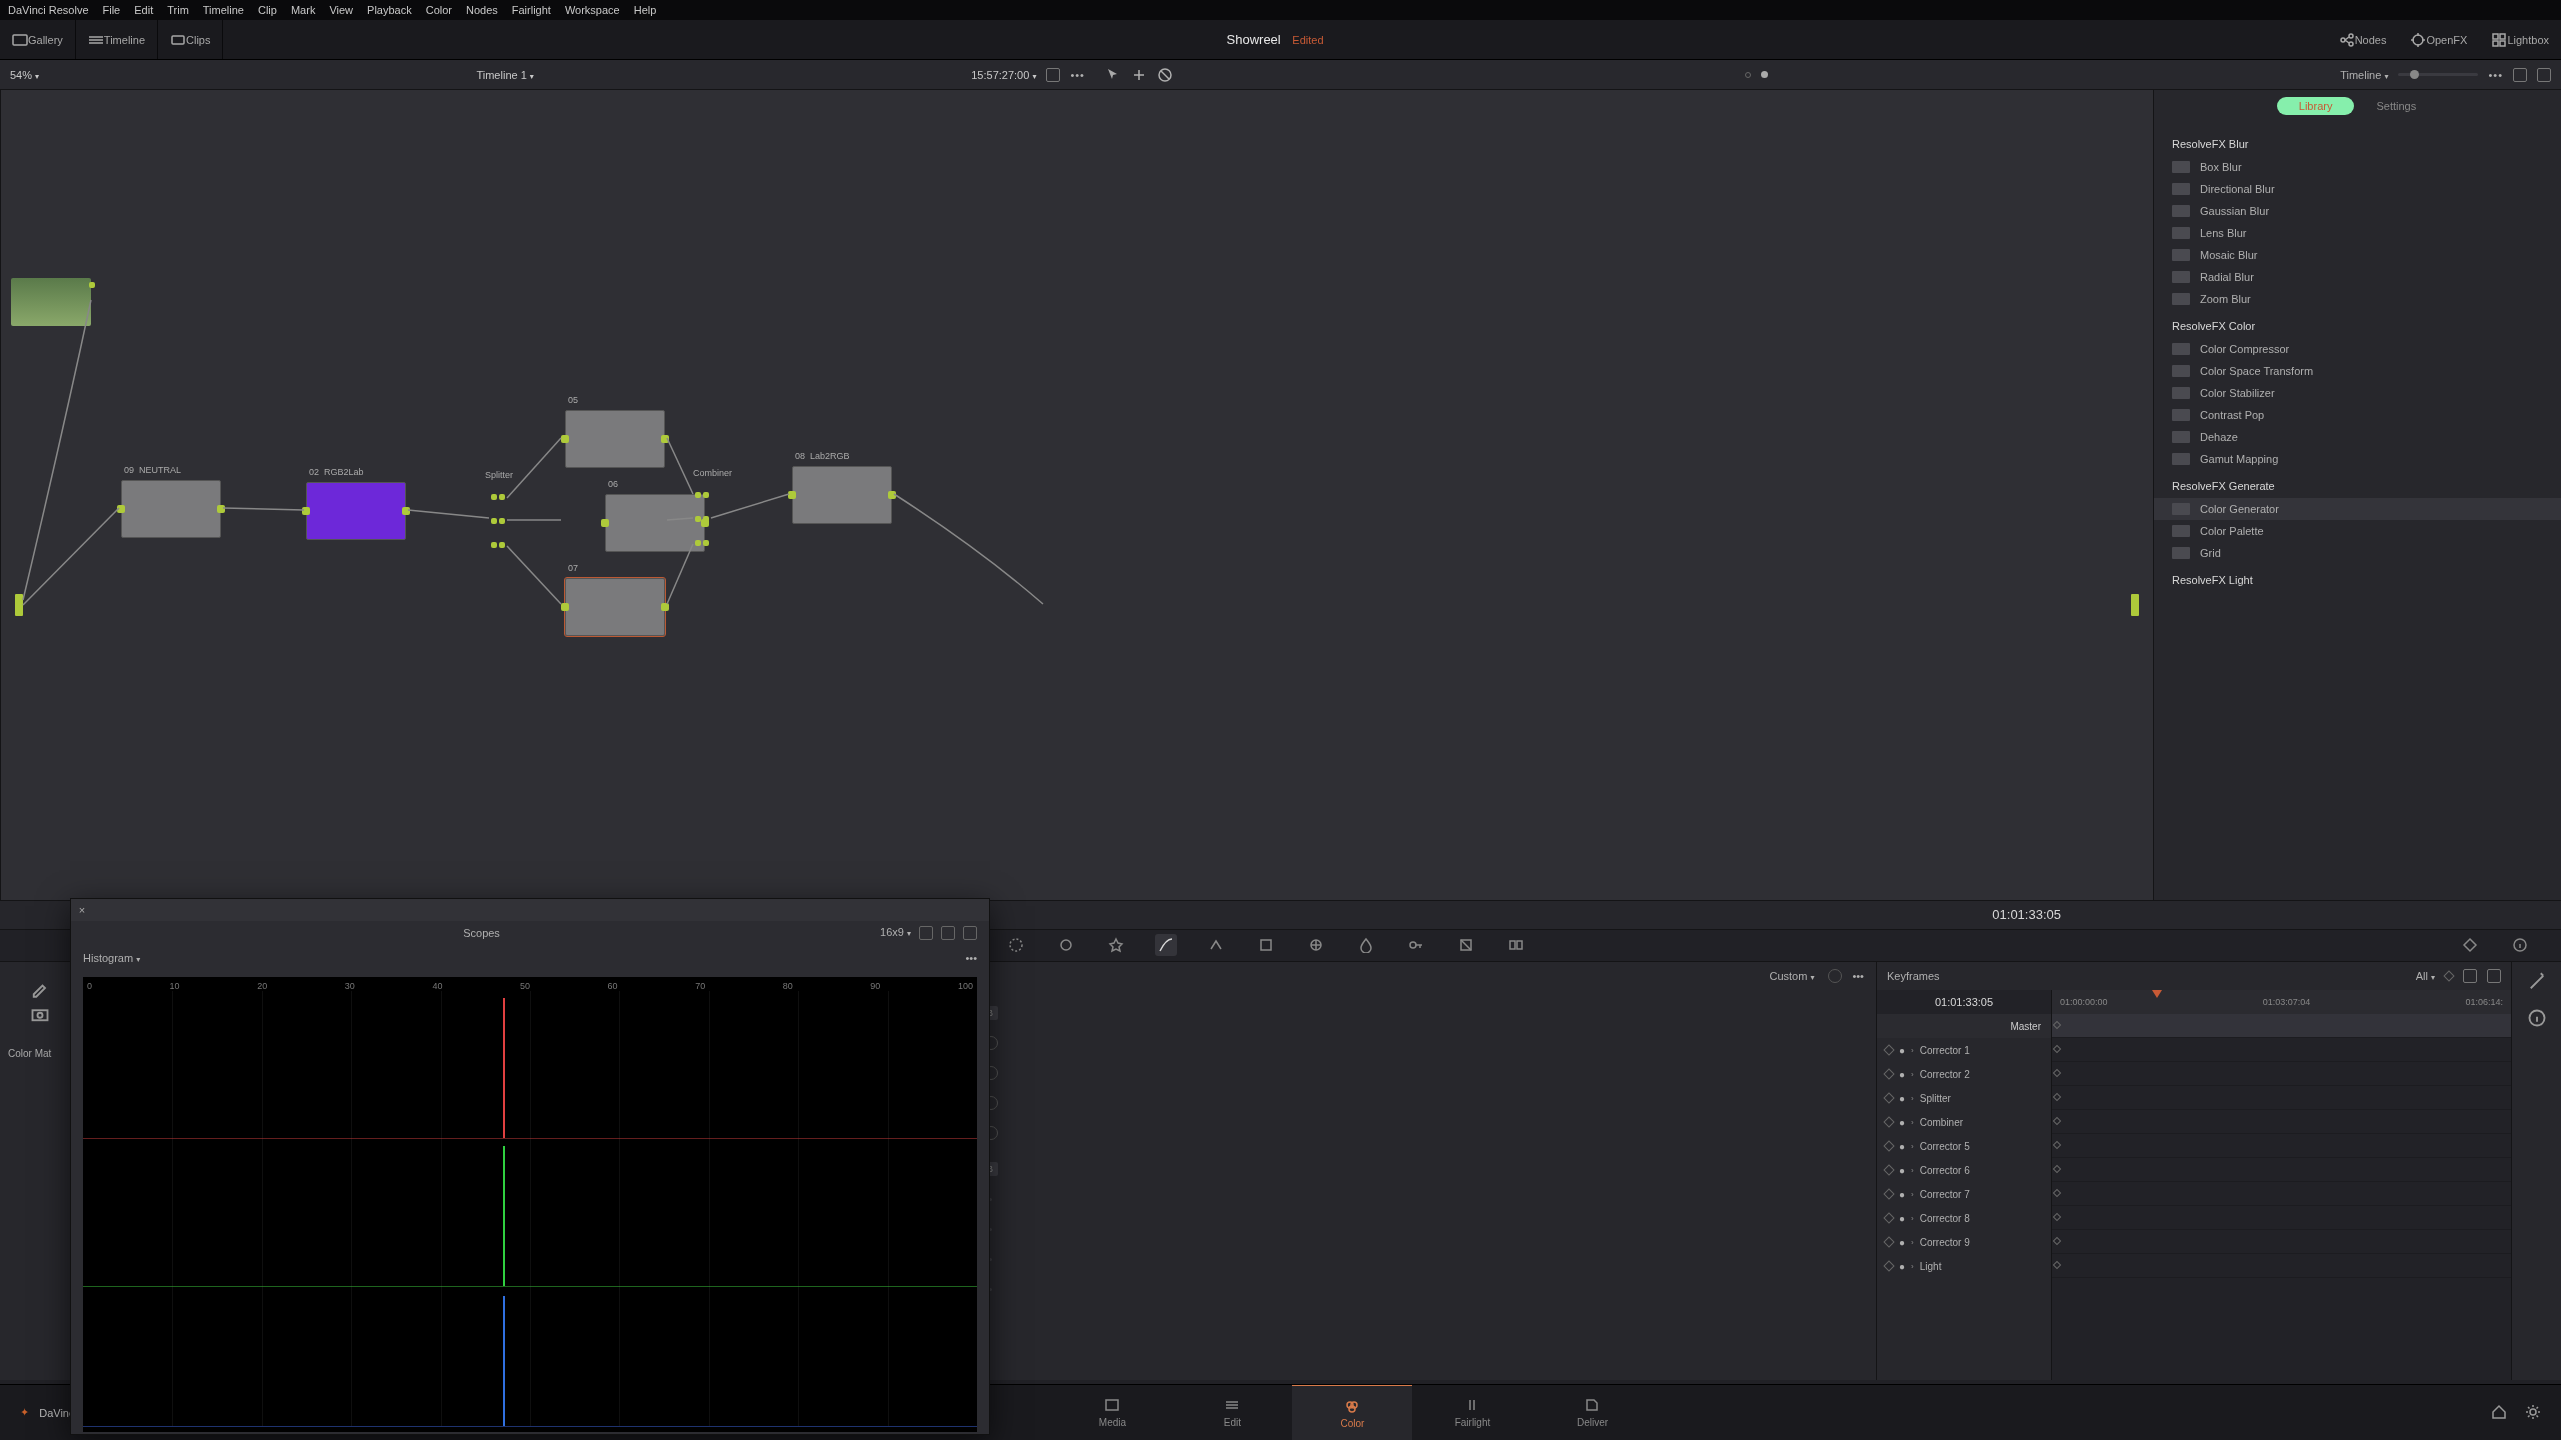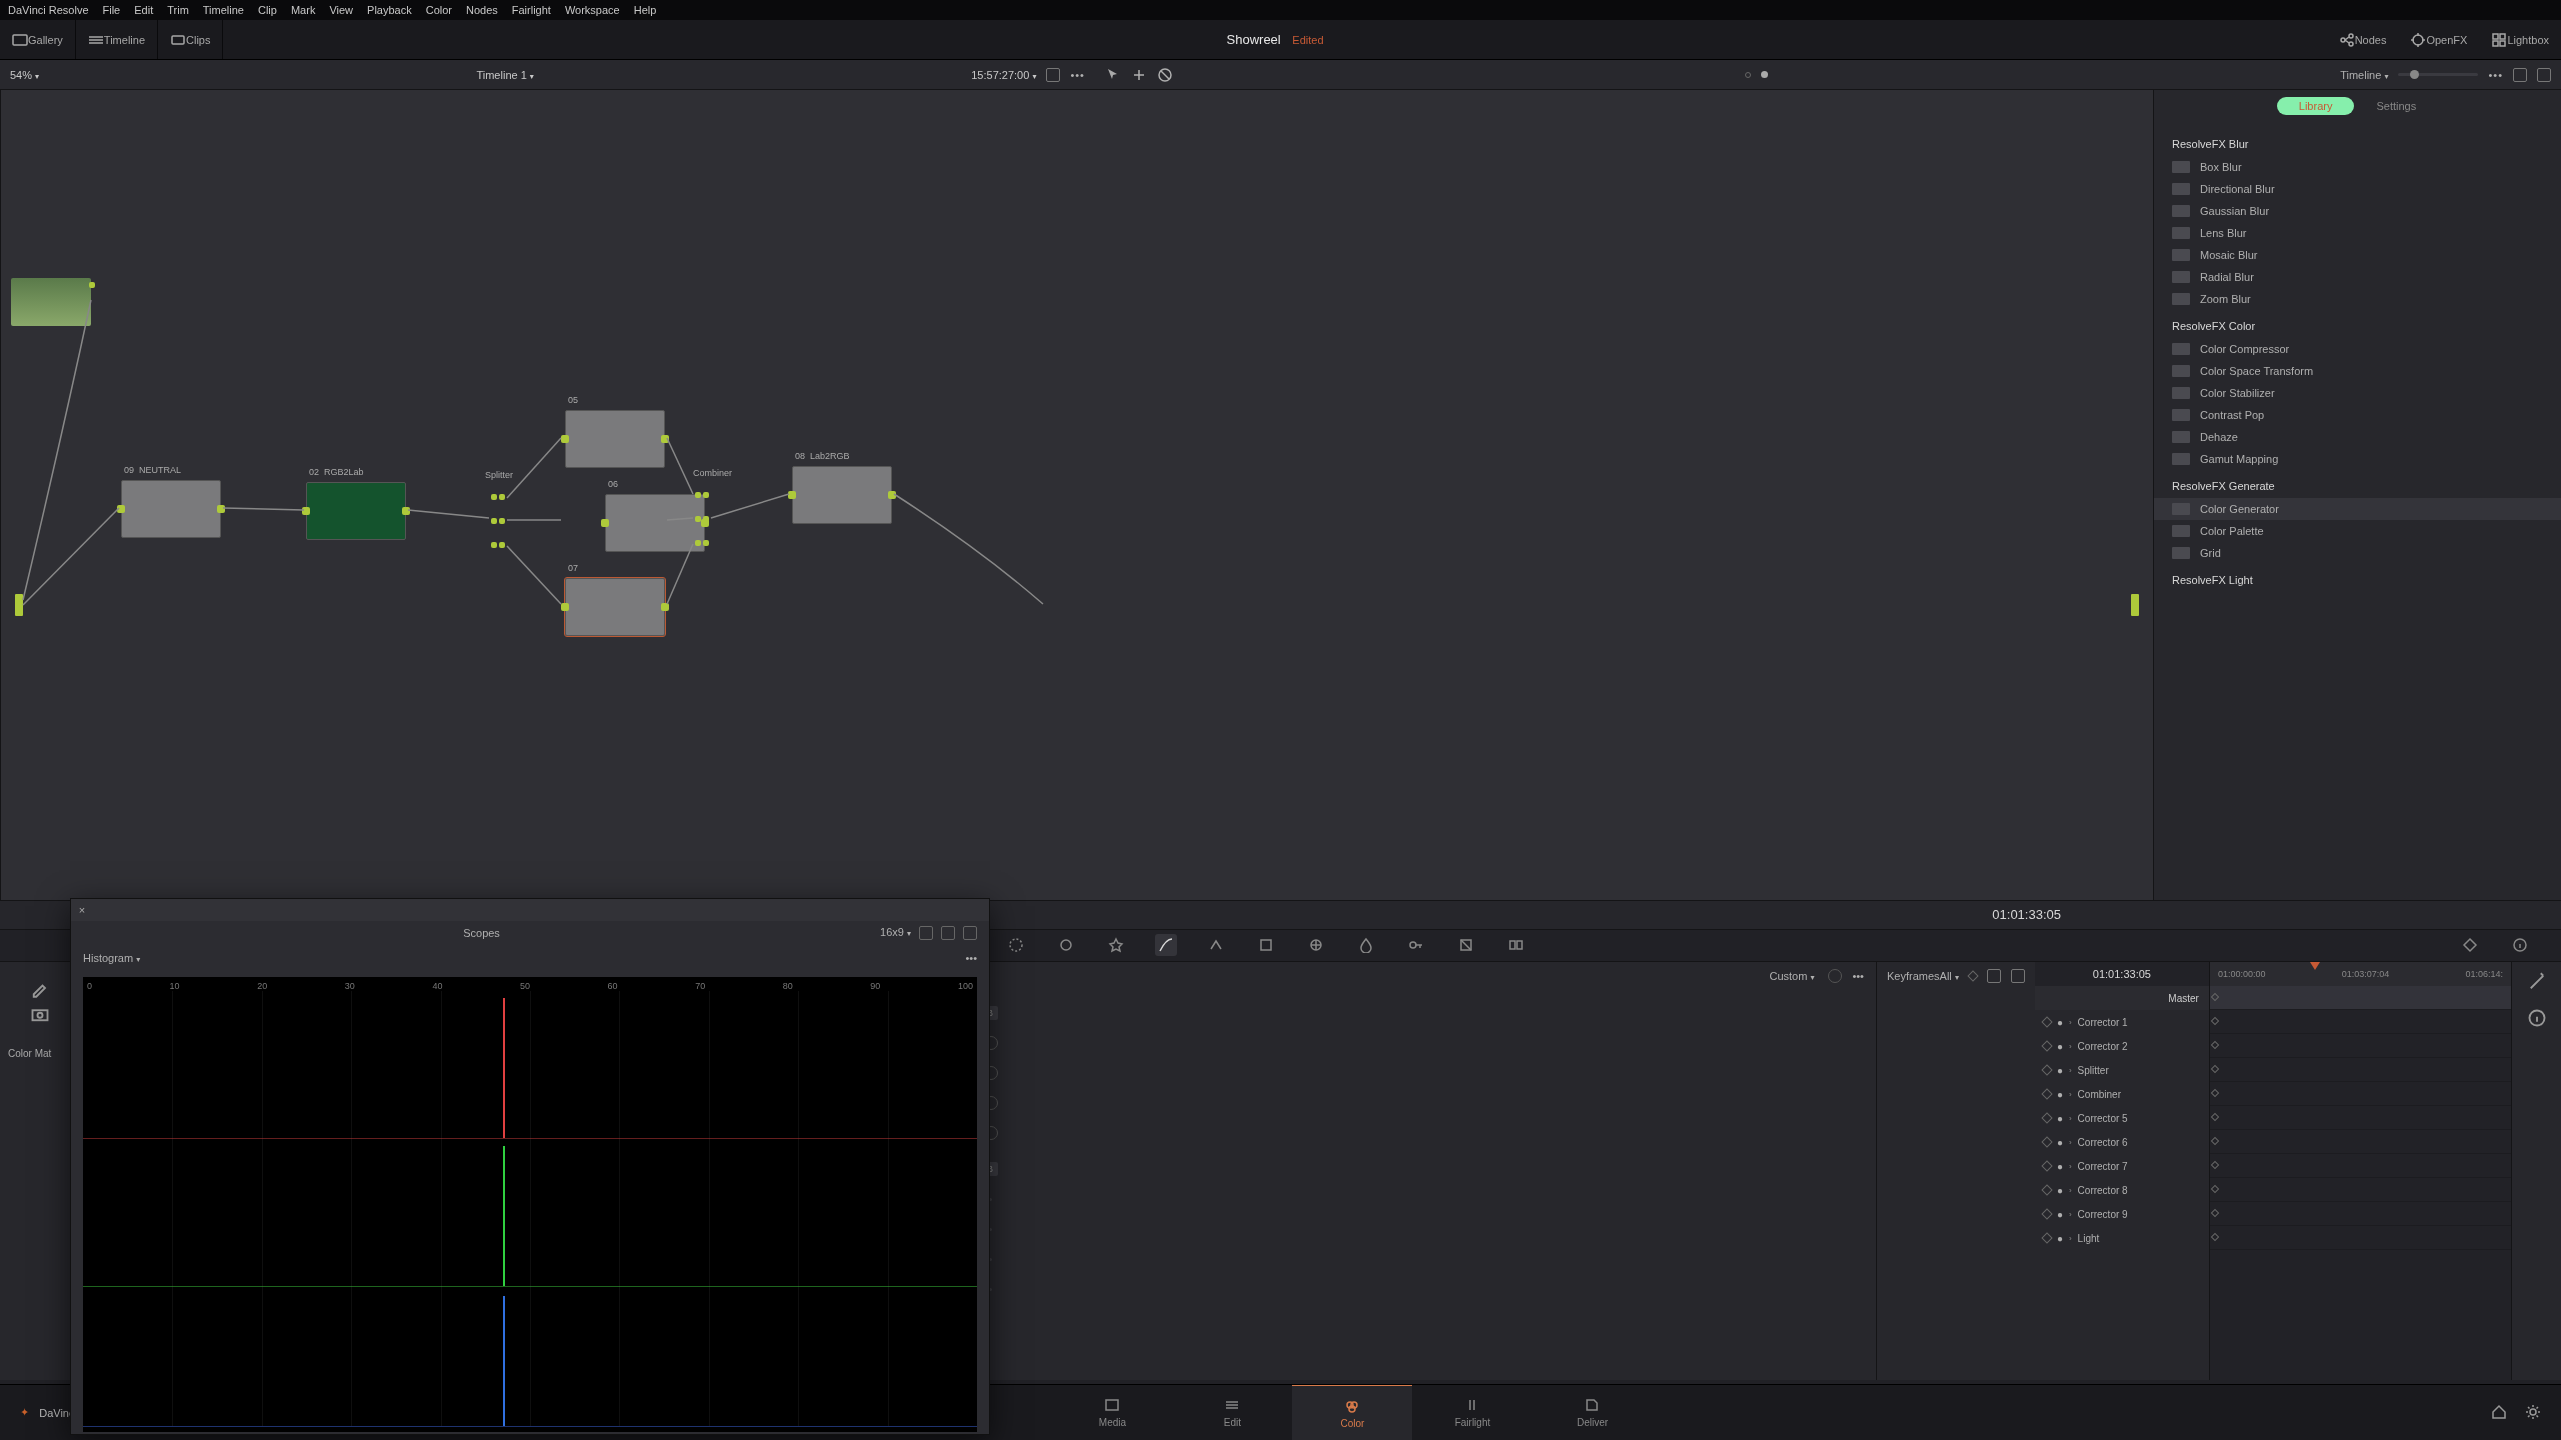--- a/index.html
+++ b/index.html
@@ -94,21 +94,21 @@
 .cr-val { width:34px; text-align:center; background:#1c1c20; border-radius:2px; padding:2px 0; color:#ccc; }
 .cr-reset { width:14px; height:14px; border:1px solid #555; border-radius:50%; margin-left:4px; }
 .chan-pills { display:flex; gap:2px; }
 .pill { width:16px; height:14px; border-radius:2px; font-size:9px; display:flex; align-items:center; justify-content:center; color:#222; }
 .pill.y { background:#d8d8d8; }
 .pill.r { background:#c84040; }
 .pill.g { background:#3a3a40; color:#888; }
 .pill.b { background:#3a3a40; color:#888; }
 .pill.gr { background:#3a3a40; color:#888; }
 
-.kf-panel { width:635px; background:#27272c; border-left:1px solid #141416; display:flex; flex-direction:row; }
+.kf-panel { width:635px; background:#27272c; border-left:1px solid #141416; display:flex; flex-direction:column; }
 .kf-hdr { height:28px; display:flex; align-items:center; justify-content:space-between; padding:0 10px; font-size:11px; }
 .kf-body { flex:1; display:flex; }
 .kf-tree { width:175px; border-right:1px solid #141416; }
 .kf-time { height:24px; display:flex; align-items:center; justify-content:center; background:#222227; font-size:11px; color:#d8d8d8; }
 .kf-row { height:24px; display:flex; align-items:center; padding:0 8px; gap:6px; font-size:10px; color:#b0b0b0; }
 .kf-row.master { justify-content:flex-end; padding-right:10px; color:#ccc; background:#2b2b30; }
 .kf-ic { width:8px; height:8px; border:1px solid #666; transform:rotate(45deg); }
 .kf-arr { color:#888; font-size:8px; }
 .kf-lanes { flex:1; position:relative; background:#222227; }
 .kf-ruler { height:24px; background:#2b2b30; display:flex; align-items:center; justify-content:space-between; padding:0 8px; font-size:9px; color:#888; position:relative; }
@@ -277,21 +277,21 @@
     </div>
 
     <div style="position:absolute;left:14px;top:504px;width:8px;height:22px;background:#aeca3a;border-radius:1px;"></div>
     <div style="position:absolute;right:14px;top:504px;width:8px;height:22px;background:#aeca3a;border-radius:1px;"></div>
 
     <div class="node" style="left:120px;top:390px;">
       <div class="node-label"><span>09</span>&nbsp;&nbsp;<span>NEUTRAL</span></div>
       <div class="node-port" style="left:-5px;top:24px;"></div>
         <div class="node-port" style="right:-5px;top:24px;"></div>
     </div>
-    <div class="node" style="left:305px;top:392px;background:#14532d;">
+    <div class="node" style="left:305px;top:392px;background:#6d28d9;">
       <div class="node-label"><span>02</span>&nbsp;&nbsp;<span>RGB2Lab</span></div>
       <div class="node-port" style="left:-5px;top:24px;"></div>
         <div class="node-port" style="right:-5px;top:24px;"></div>
     </div>
     <div class="node" style="left:564px;top:320px;">
       <div class="node-label"><span>05</span></div>
       <div class="node-port" style="left:-5px;top:24px;"></div>
         <div class="node-port" style="right:-5px;top:24px;"></div>
     </div>
     <div class="node" style="left:564px;top:404px;margin-left:40px;">

